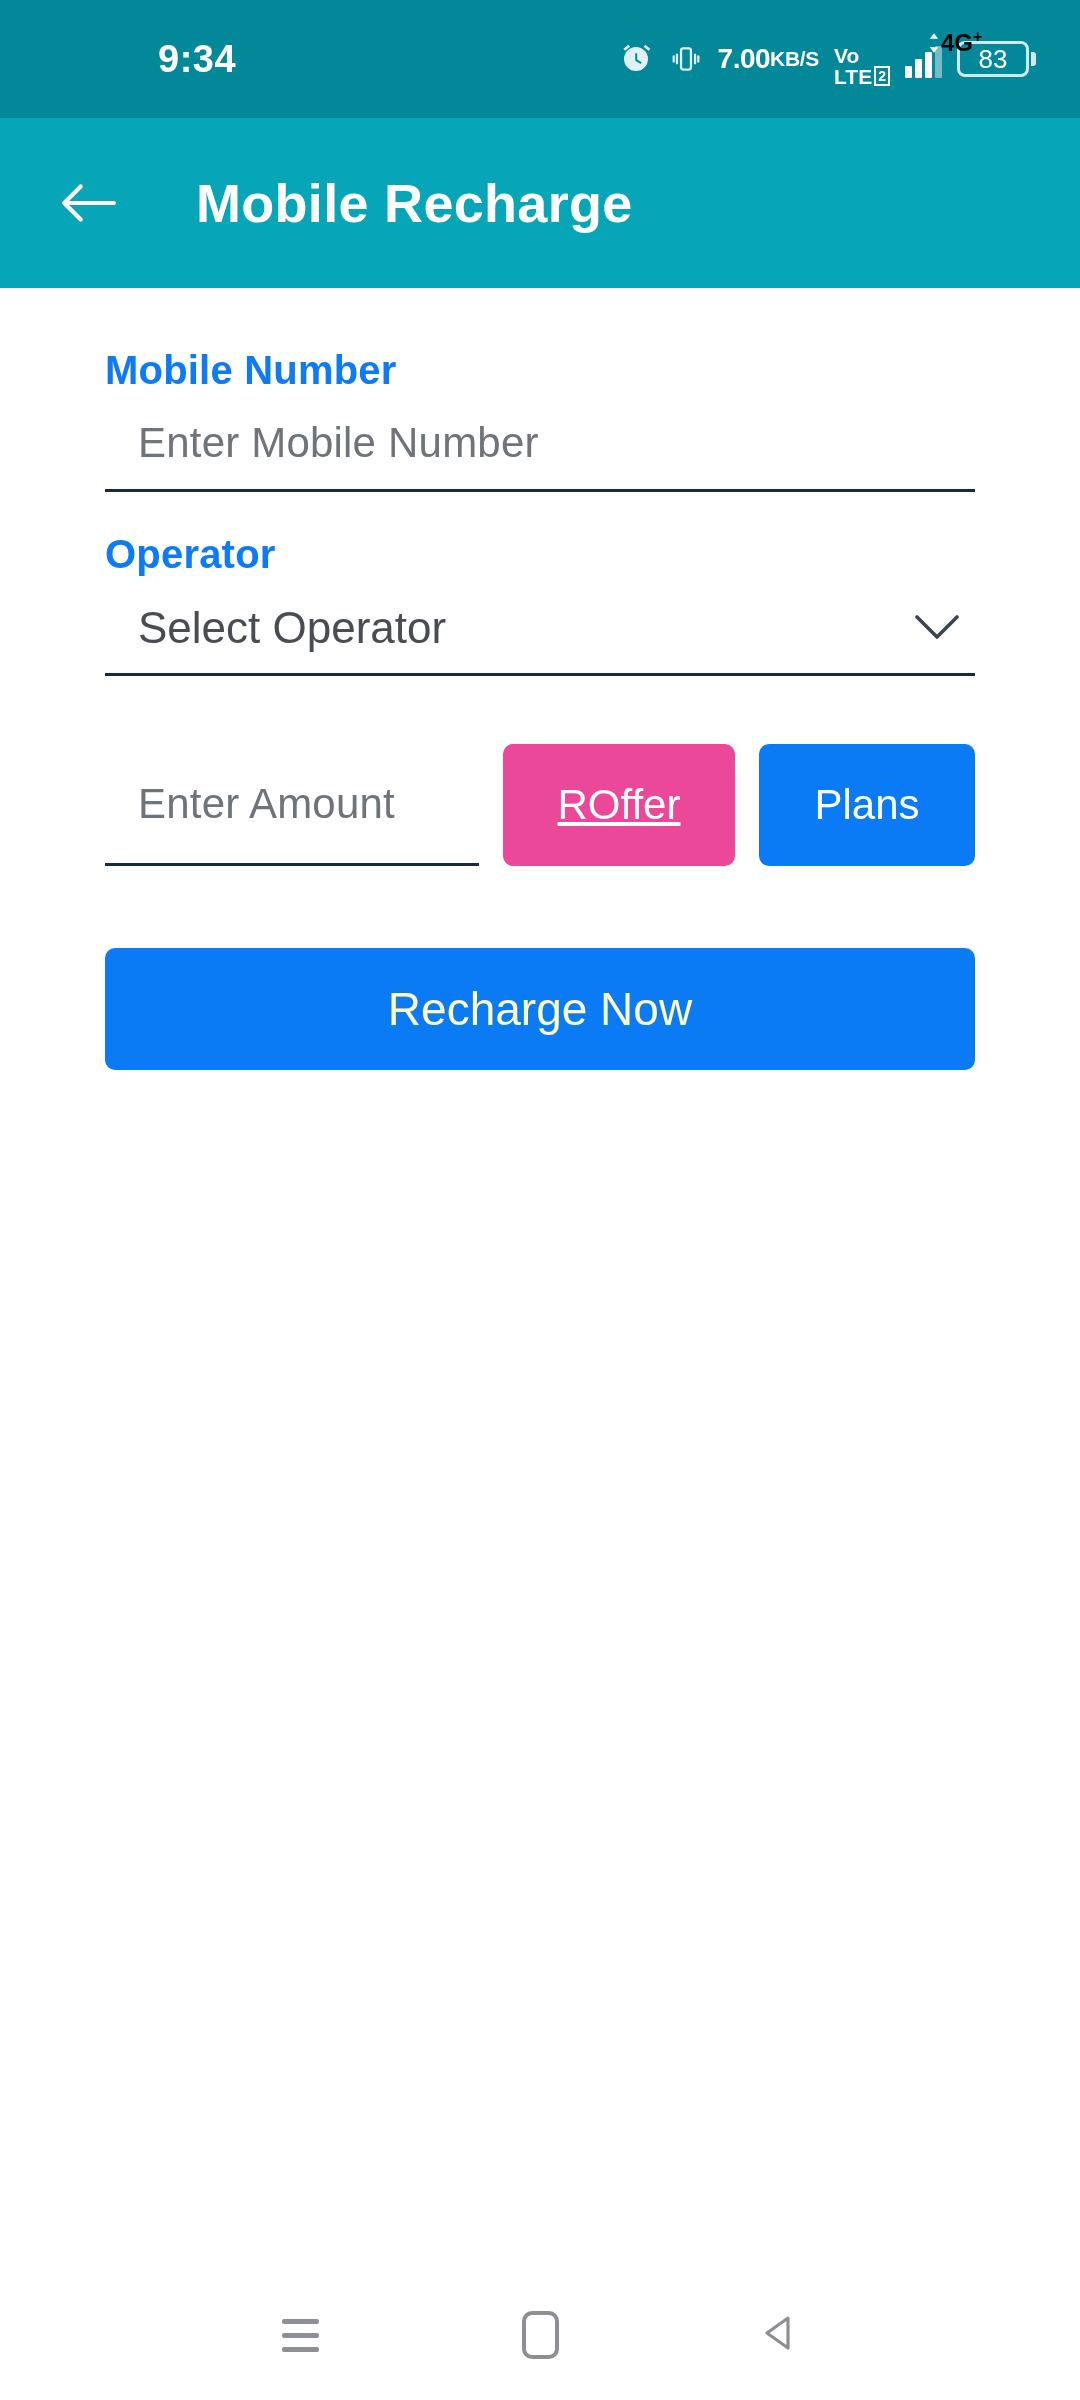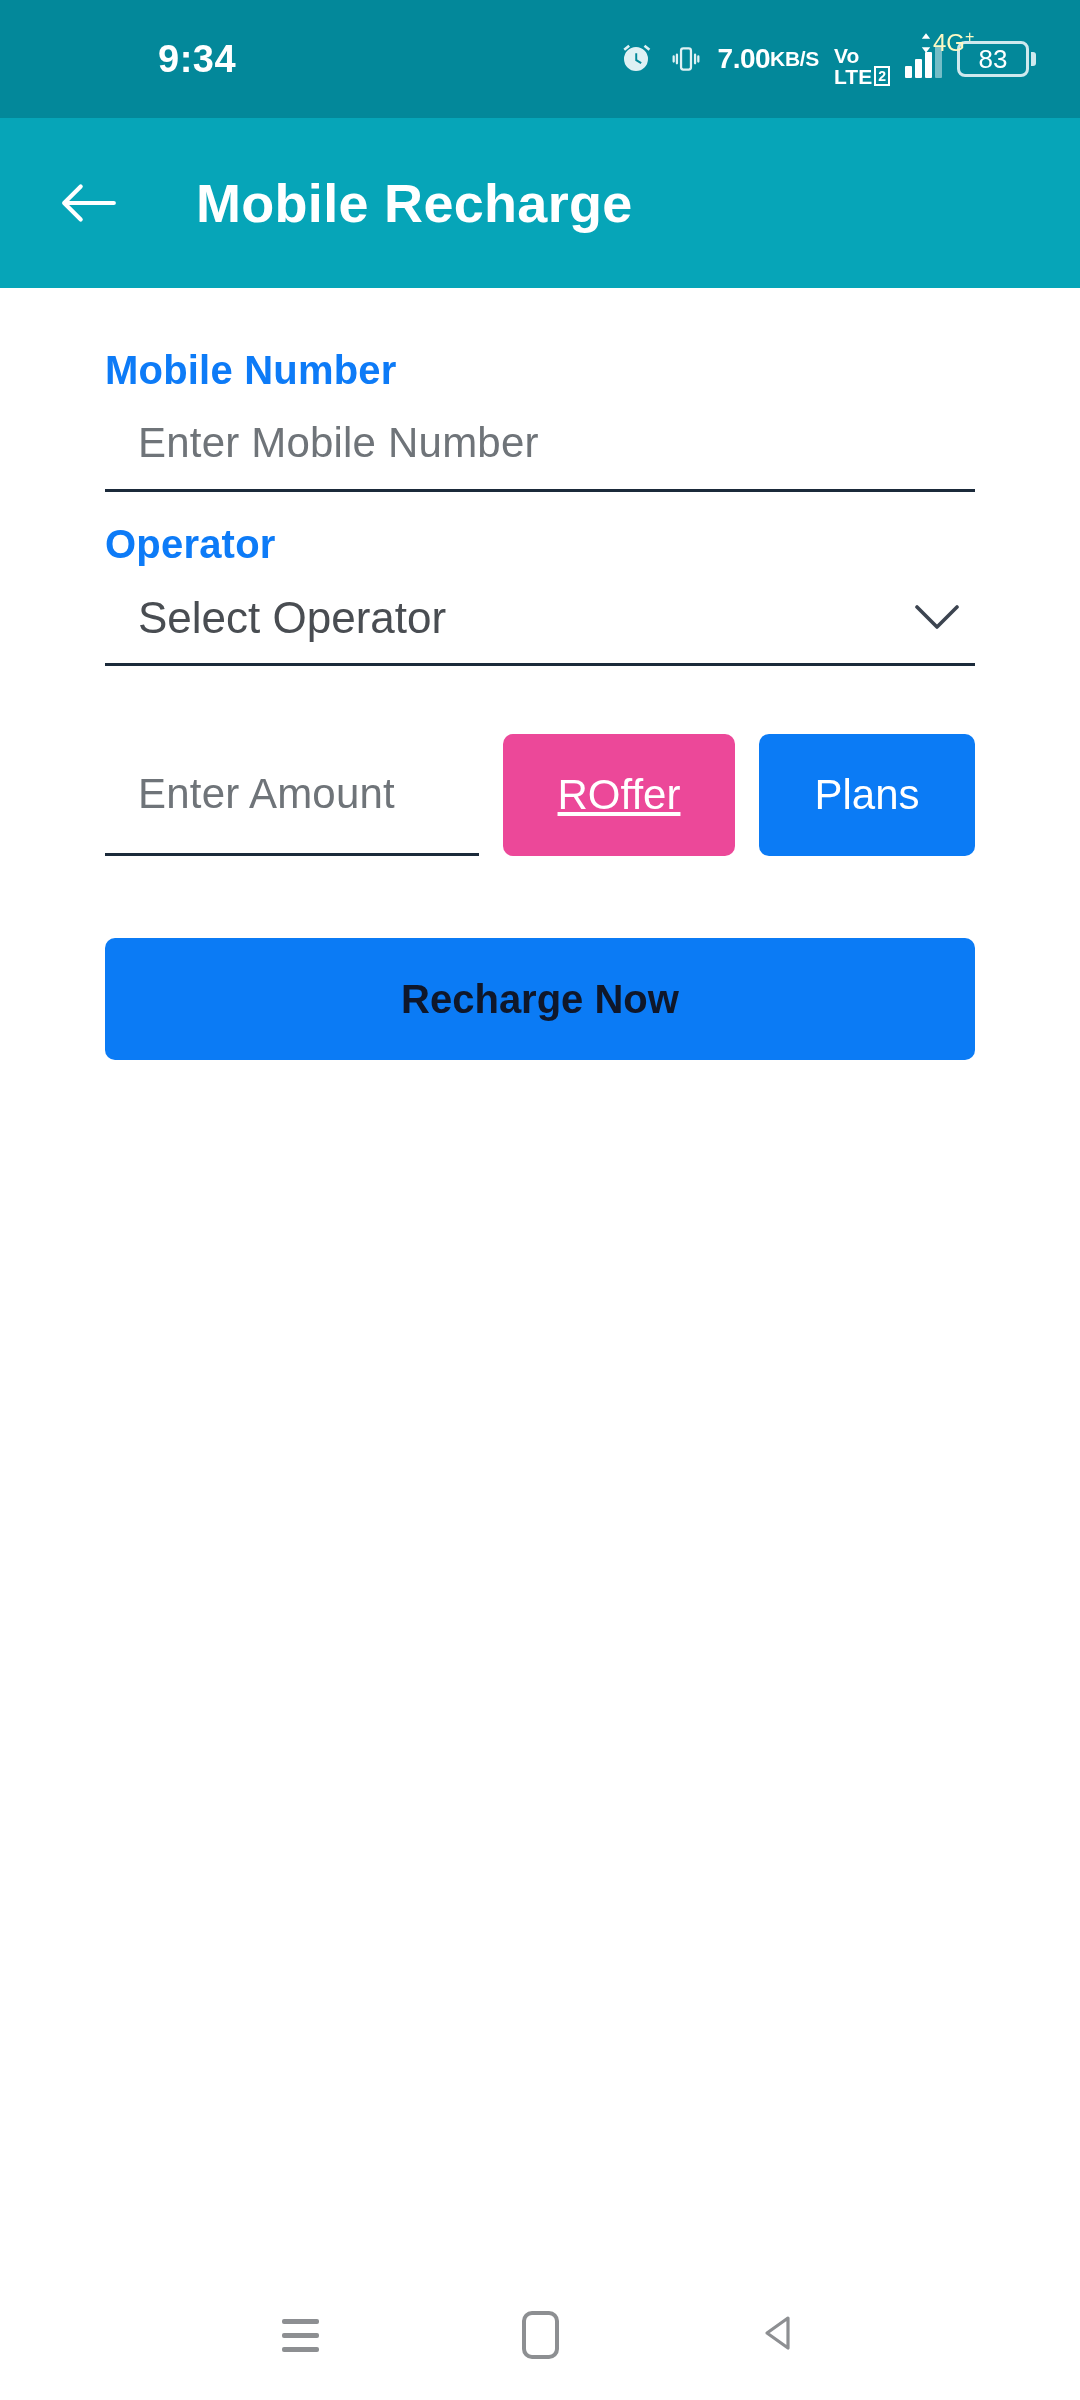--- a/index.html
+++ b/index.html
@@ -85,24 +85,24 @@
   .signal-wrap {
     display: flex;
     align-items: flex-end;
     gap: 4px;
     position: relative;
     padding-top: 8px;
   }
   .gfour {
     position: absolute;
     top: -12px;
-    left: 14px;
-    color: #fef9c3;
+    left: 22px;
+    color: #000000;
     font-size: 24px;
-    font-weight: 400;
+    font-weight: 700;
     white-space: nowrap;
   }
   .bars { display: flex; align-items: flex-end; gap: 3px; height: 30px; }
   .bar { width: 7px; background: #ffffff; border-radius: 1px; }
   .bar.b1 { height: 12px; }
   .bar.b2 { height: 19px; }
   .bar.b3 { height: 26px; }
   .bar.b4 { height: 32px; background: rgba(255,255,255,0.45); }
 
   .battery {
@@ -181,21 +181,21 @@
     padding: 0 0 22px 33px;
   }
   .placeholder {
     color: #6f7479;
     font-size: 42px;
     font-weight: 400;
     letter-spacing: 0.2px;
   }
 
   
-  .group-operator { padding-top: 30px; }
+  .group-operator { padding-top: 40px; }
   .select-line {
     margin-top: 26px;
     border-bottom: 3px solid #1b2a3a;
     padding: 0 0 20px 33px;
     display: flex;
     align-items: center;
     justify-content: space-between;
     gap: 48px;
   }
   .select-value {
@@ -246,23 +246,23 @@
   .btn-plans  { background: #0B7BF5; min-width: 216px; }
 
   
   .recharge-wrap { padding-top: 82px; }
   .btn-recharge {
     width: 100%;
     height: 122px;
     background: #0B7BF5;
     border: none;
     border-radius: 10px;
-    color: #0f172a;
-    font-size: 40px;
-    font-weight: 700;
+    color: #fef9c3;
+    font-size: 46px;
+    font-weight: 400;
     font-family: "Liberation Sans", sans-serif;
     cursor: pointer;
   }
 
   
   .nav-bar {
     height: 130px;
     flex: 0 0 auto;
     background: #ffffff;
     display: flex;

